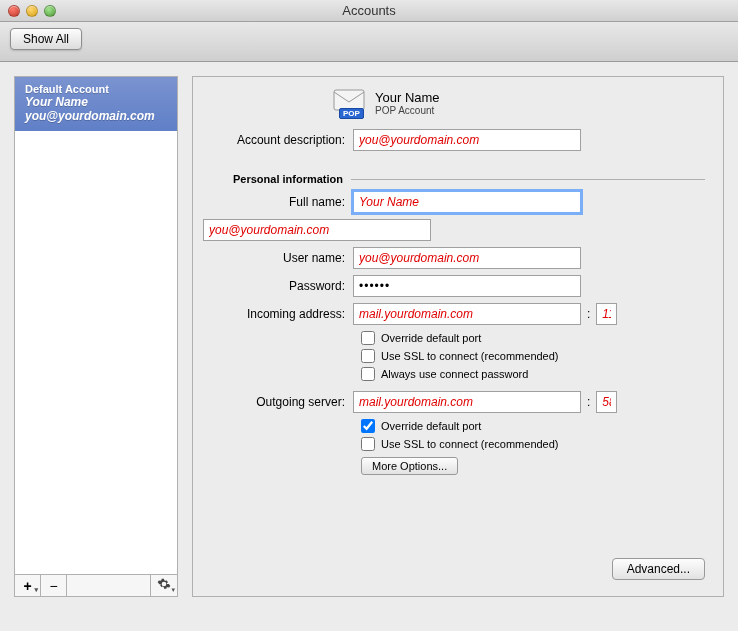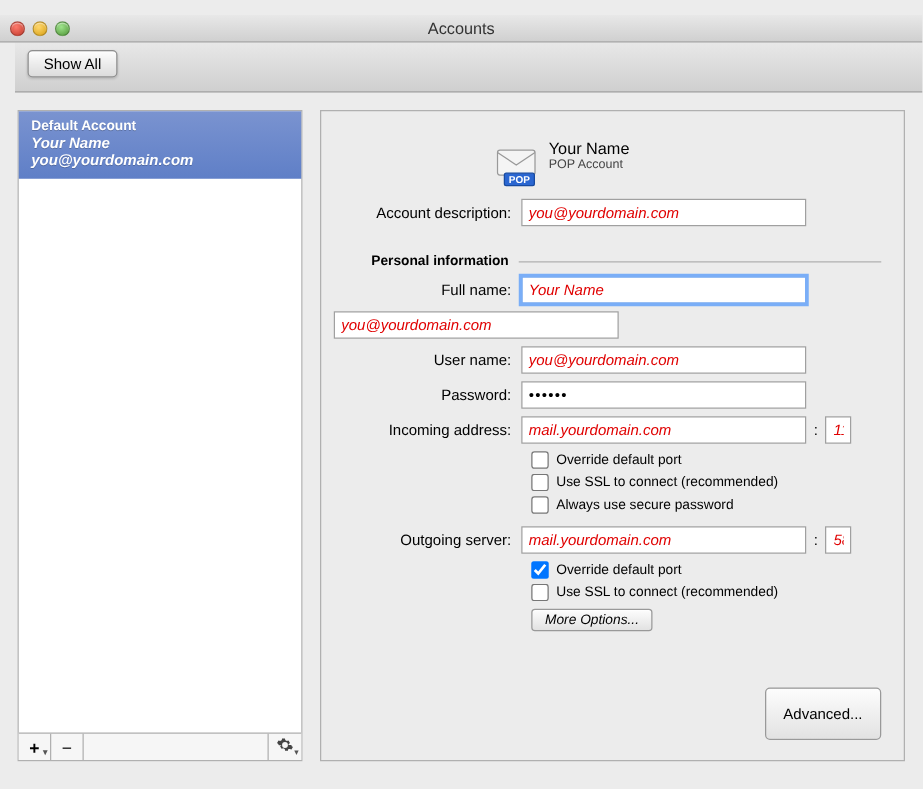--- a/index.html
+++ b/index.html
@@ -12,52 +12,50 @@
   overflow: hidden;
   color: #000;
 }
 .titlebar {
   height: 22px;
   background: linear-gradient(#e8e8e8, #d0d0d0);
   border-bottom: 1px solid #a0a0a0;
   display: flex;
   align-items: center;
   position: relative;
-  margin-top: 12px;
 }
 .traffic { display: flex; gap: 6px; padding-left: 8px; }
 .dot { width: 12px; height: 12px; border-radius: 50%; border: 1px solid rgba(0,0,0,0.2); box-shadow: inset 0 1px 1px rgba(255,255,255,0.5); }
 .dot.red { background: radial-gradient(circle at 40% 35%, #fe7a6c, #c1392b); }
 .dot.yellow { background: radial-gradient(circle at 40% 35%, #ffd76e, #d8a012); }
 .dot.green { background: radial-gradient(circle at 40% 35%, #9fe48c, #4f9636); }
 .title { position: absolute; left: 0; right: 0; text-align: center; font-size: 13px; color: #333; pointer-events:none;}
 .toolbar {
   background: linear-gradient(#e8e8e8, #cfcfcf);
   border-bottom: 1px solid #9a9a9a;
   padding: 6px 10px;
   height: 40px;
-  margin-left: 12px;
 }
 .btn {
   display: inline-block;
   background: linear-gradient(#fdfdfd, #dcdcdc);
   border: 1px solid #8e8e8e;
   border-radius: 4px;
   padding: 3px 12px;
   font-size: 12px;
   box-shadow: 0 1px 0 rgba(255,255,255,0.6) inset, 0 1px 2px rgba(0,0,0,0.15);
   cursor: default;
 }
 .main {
   display: flex;
   padding: 14px;
   gap: 14px;
 }
 .sidebar {
-  width: 228px;
+  width: 164px;
   height: 521px;
   background: #fff;
   border: 1px solid #b0b0b0;
   display: flex;
   flex-direction: column;
 }
 .acct-row {
   background: linear-gradient(#7a93d0, #5f7fc7);
   color: #fff;
   padding: 6px 10px 8px;
@@ -94,21 +92,21 @@
   position: relative;
   overflow: hidden;
 }
 .acct-header {
   display: flex;
   align-items: center;
   gap: 10px;
   margin: 0 0 12px 130px;
 }
 .env-icon {
-  width: 32px; height: 28px; position: relative; margin-top: 18px;
+  width: 32px; height: 28px; position: relative;
 }
 .env-icon svg { width: 32px; height: 22px; }
 .pop-badge {
   position: absolute; bottom: -2px; left: 6px;
   background: #2a66d1; color: #fff; font-size: 8px; font-weight: bold;
   padding: 0 3px; border-radius: 2px; border:1px solid #174aa0;
 }
 .acct-header .hname { font-size: 13px; }
 .acct-header .htype { font-size: 10px; color: #444; }
 .row { display: flex; align-items: center; margin: 6px 0; }
@@ -150,30 +148,29 @@
 .more-btn {
   display: inline-block;
   background: linear-gradient(#fdfdfd, #e2e2e2);
   border: 1px solid #999;
   border-radius: 3px;
   padding: 2px 10px;
   font-size: 11px;
   margin: 2px 0 0 158px;
   box-shadow: 0 1px 0 rgba(255,255,255,0.6) inset;
   cursor: default;
-  font-style: italic;
 }
 .adv-btn {
   position: absolute;
   right: 18px;
   bottom: 16px;
   background: linear-gradient(#fdfdfd, #e2e2e2);
   border: 1px solid #999;
   border-radius: 4px;
-  padding: 13px 14px;
+  padding: 3px 14px;
   font-size: 12px;
   cursor: default;
 }
 .focused {
   outline: 3px solid #7aaef7;
   outline-offset: -1px;
   border-color:#6a9de0 !important;
 }
 </style>
 </head>
@@ -276,21 +273,21 @@
     <div class="check-row">
       <input type="checkbox" style="">
       <span>Override default port</span>
     </div>
     <div class="check-row">
       <input type="checkbox" style="">
       <span>Use SSL to connect (recommended)</span>
     </div>
     <div class="check-row">
       <input type="checkbox" style="">
-      <span>Always use secure password</span>
+      <span>Always use connect password</span>
     </div>
 
     <div class="row" style="margin-top:10px;">
       <div class="lbl">Outgoing server:</div>
       <input type="text" class="redhand" style="width: 228px;" value="mail.yourdomain.com">
       <span class="colon">:</span>
       <input type="text" class="redhand port" value="587" style="">
     </div>
 
     <div class="check-row">

